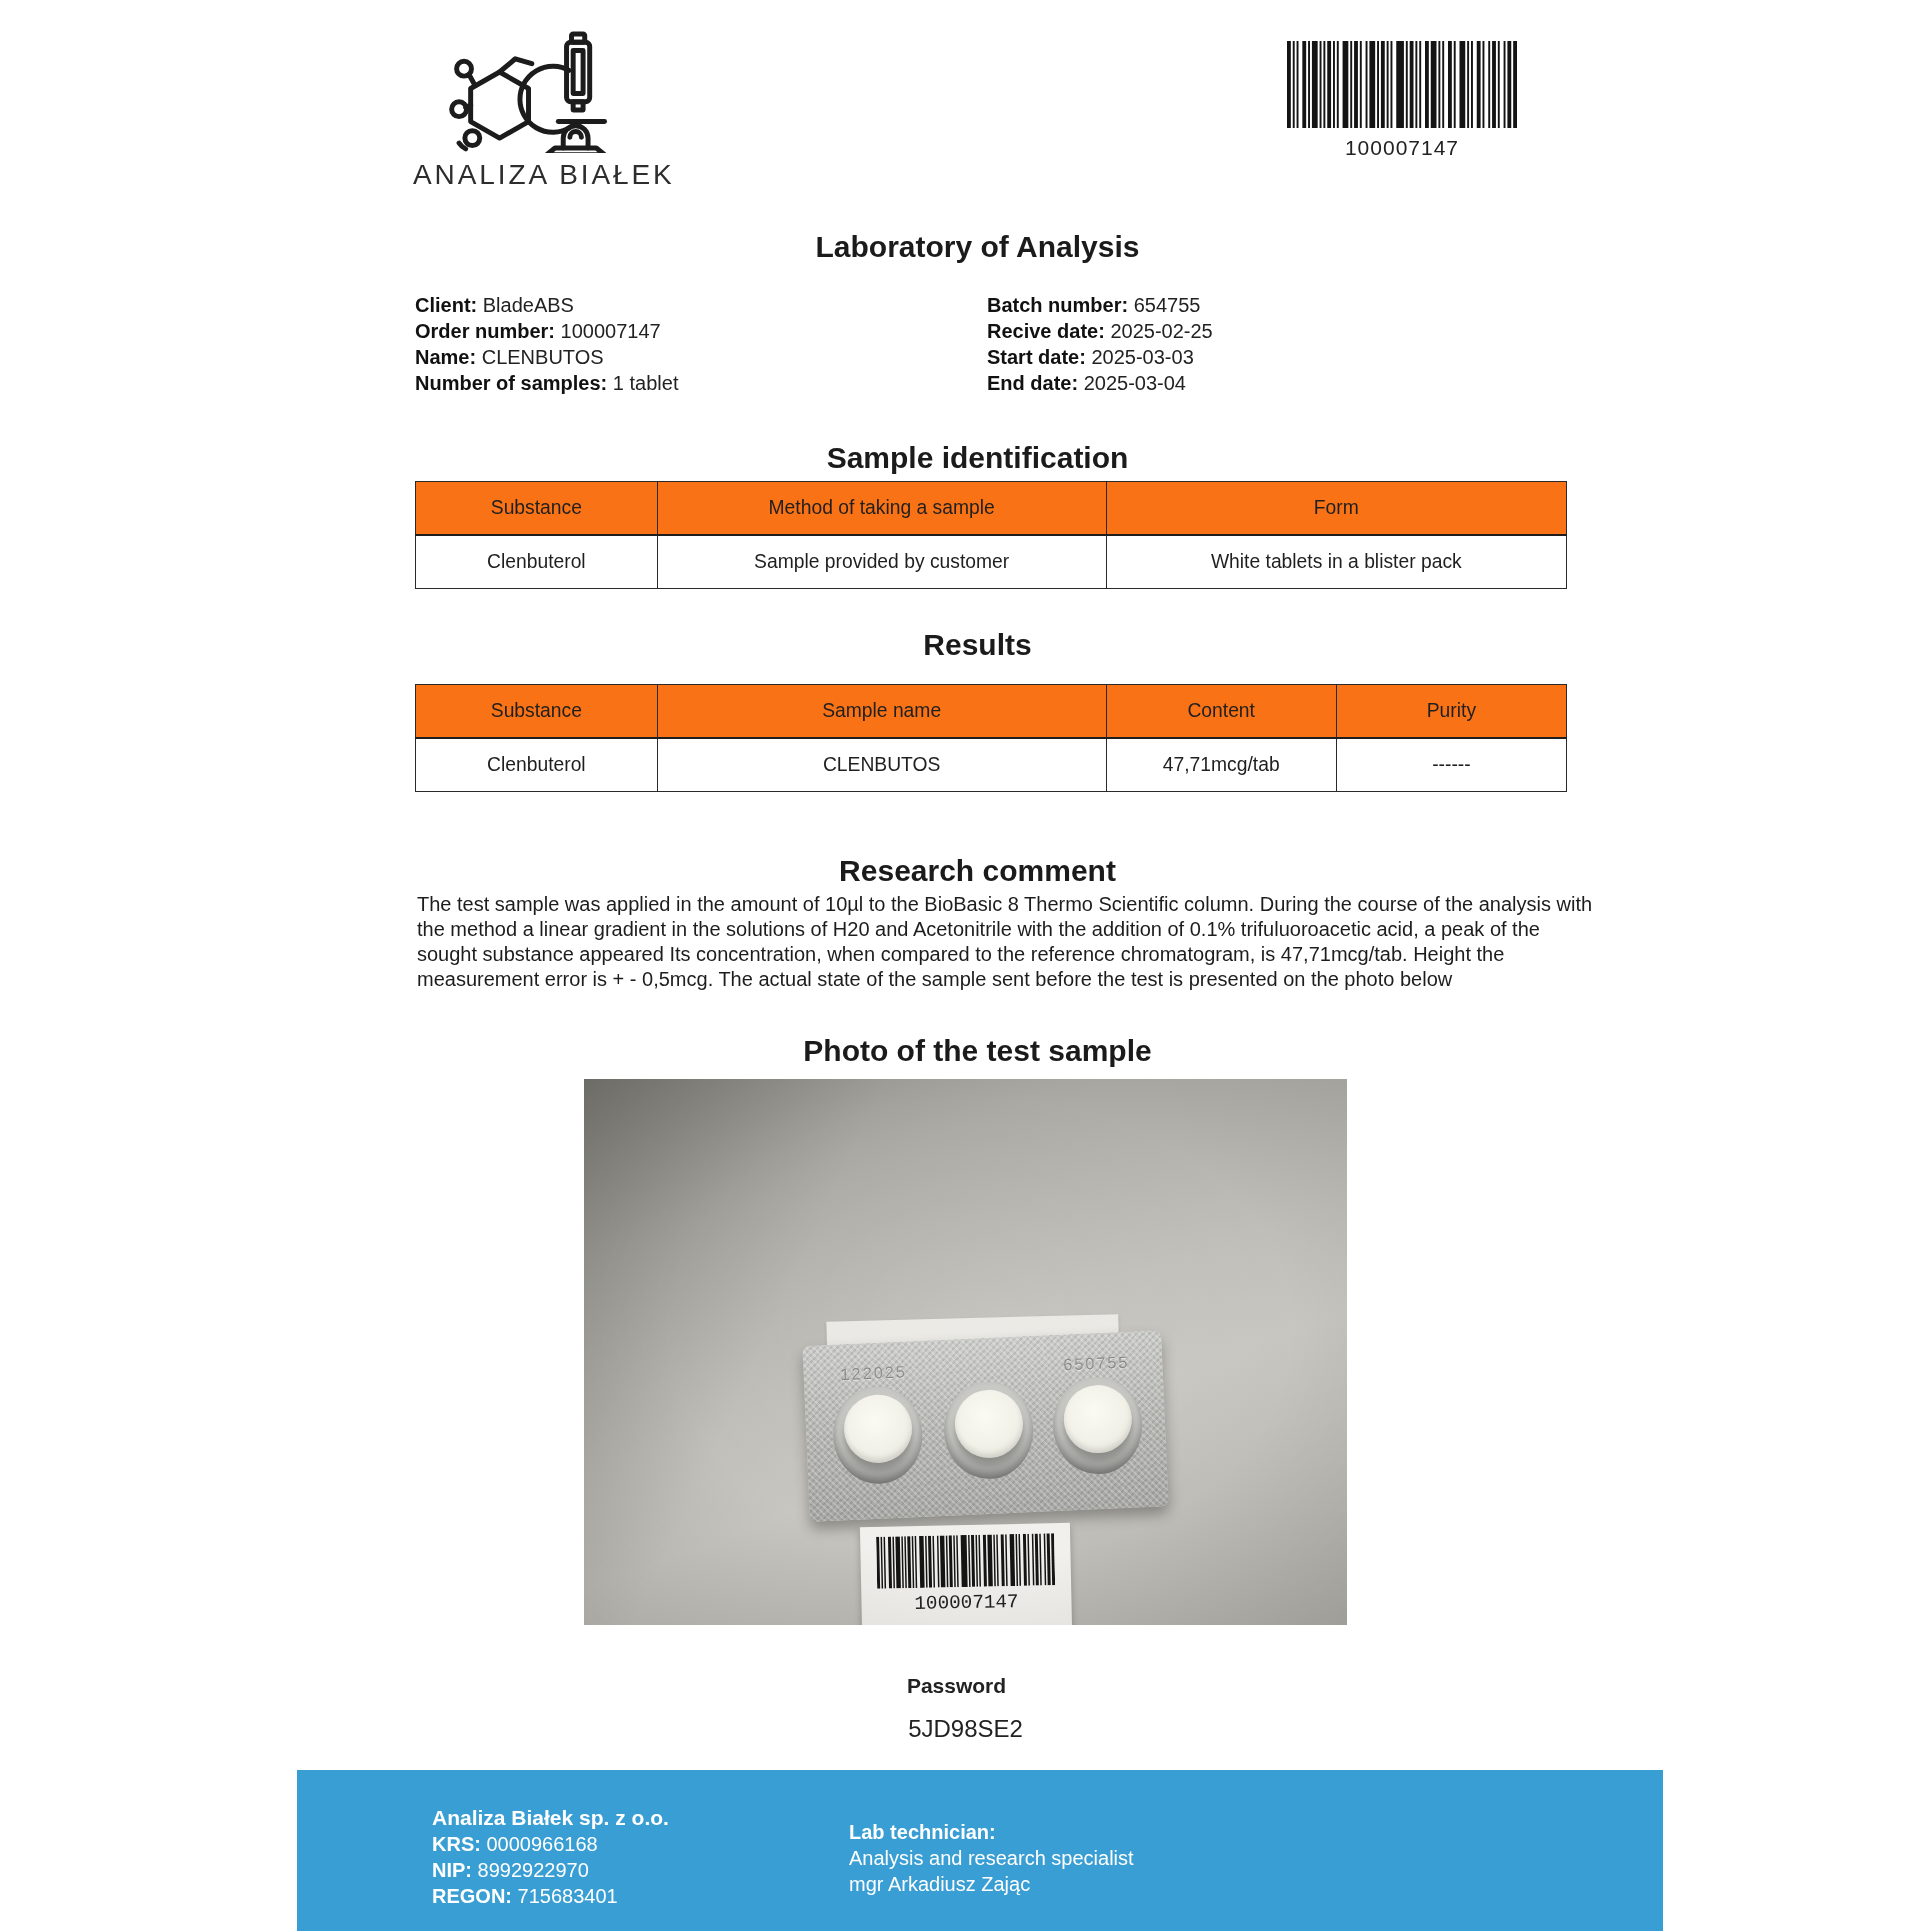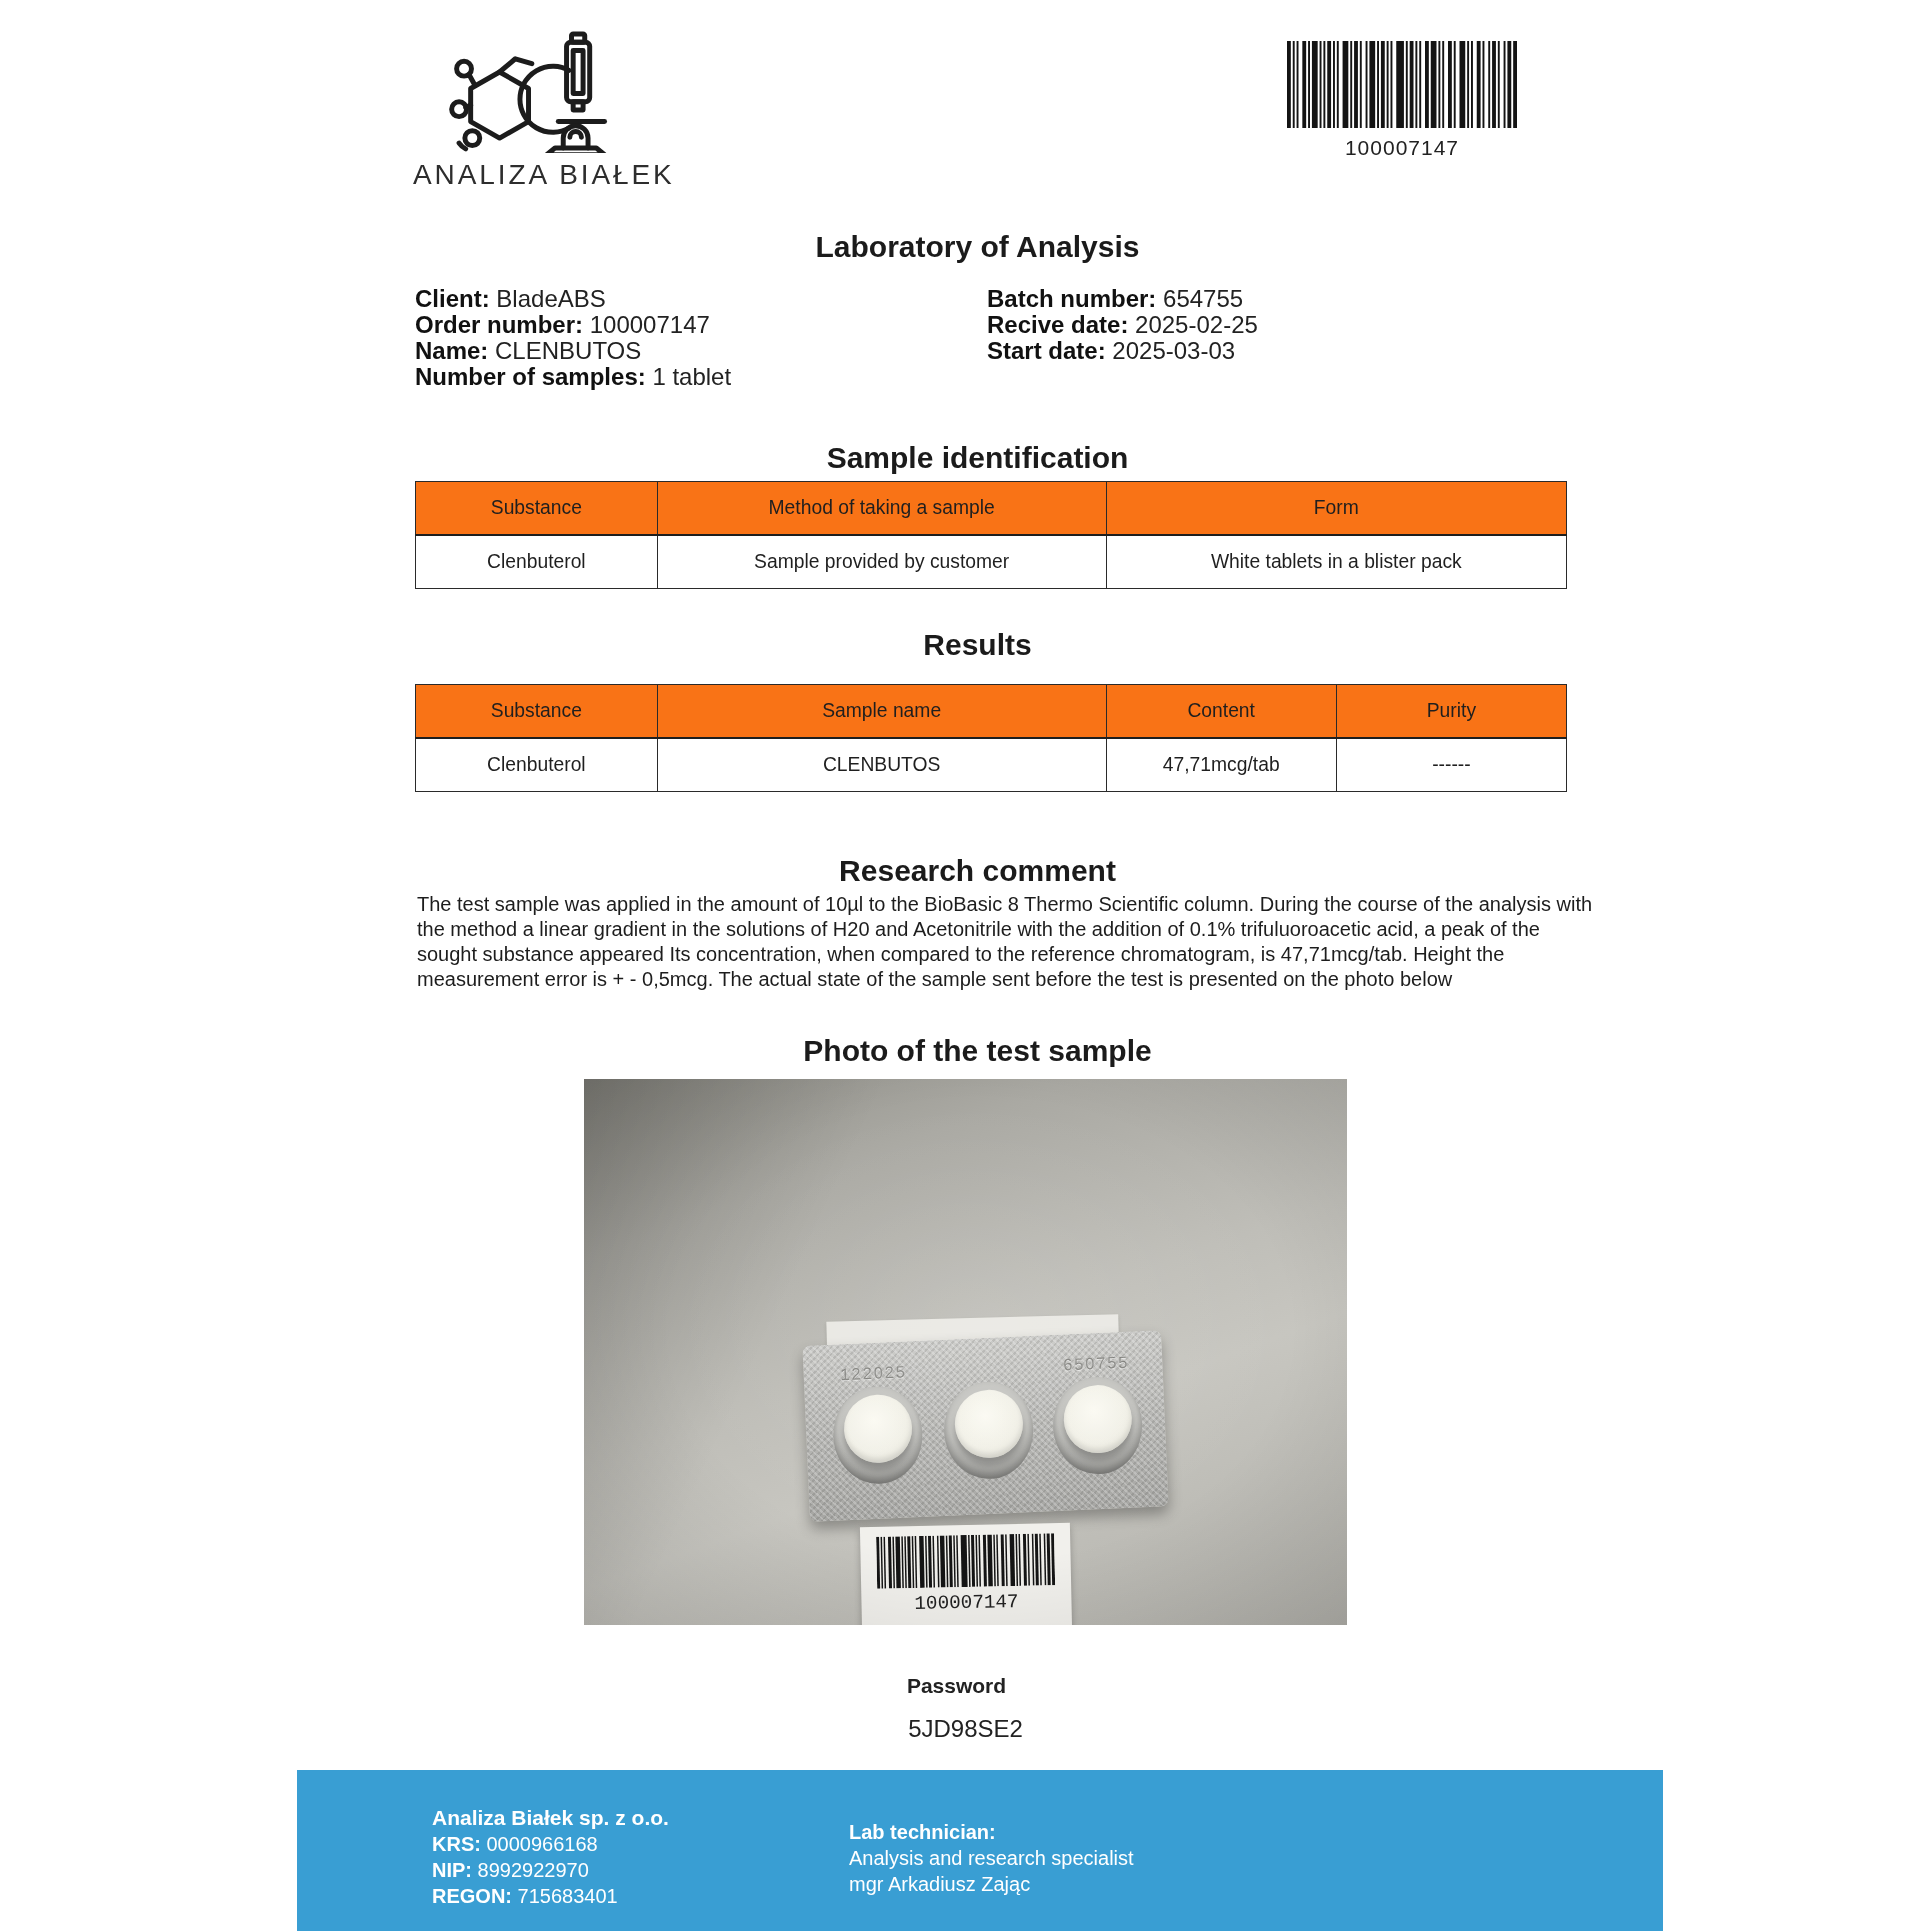--- a/index.html
+++ b/index.html
@@ -13,22 +13,22 @@
 
   .top-barcode{position:absolute;left:1287px;top:41px;width:230px;text-align:center;}
   .top-barcode svg{display:block;width:230px;height:87px;}
   .top-barcode .code{margin-top:7.7px;font-size:21px;color:#222;letter-spacing:1px;}
 
   
   .h-center{position:absolute;left:0;width:1931px;text-align:center;font-weight:bold;
             font-size:30px;color:#1b1b1b;margin:12px;}
 
   
-  .info{position:absolute;left:415px;top:286px;width:1159px;display:grid;
-        grid-template-columns:572px auto;font-size:24px;line-height:26px;}
+  .info{position:absolute;left:415px;top:292px;width:1159px;display:grid;
+        grid-template-columns:572px auto;font-size:20px;line-height:26px;}
   .info b{font-weight:bold;color:#111;}
   .info span{color:#222;}
 
   
   table.doc{position:absolute;left:415px;width:1152px;border-collapse:collapse;
             font-size:19.3px;color:#1f1f1f;table-layout:fixed;}
   table.doc th,table.doc td{border:1.9px solid #2a2a2a;text-align:center;height:52px;
             padding:0 7.7px;font-weight:normal;overflow:hidden;}
   table.doc th{background:#f97316;border-bottom:2.9px solid #1e1e1e;}
   table.doc td{background:#ffffff;}
@@ -180,20 +180,21 @@
     <div>
       <div><b>Client:</b> <span>BladeABS</span></div>
       <div><b>Order number:</b> <span>100007147</span></div>
       <div><b>Name:</b> <span>CLENBUTOS</span></div>
       <div><b>Number of samples:</b> <span>1 tablet</span></div>
     </div>
     <div>
       <div><b>Batch number:</b> <span>654755</span></div>
       <div><b>Recive date:</b> <span>2025-02-25</span></div>
       <div><b>Start date:</b> <span>2025-03-03</span></div>
+      <div><b>End date:</b> <span>2025-03-04</span></div>
     </div>
   </div>
 
   <h2 class="h-center" style="top:429px;">Sample identification</h2>
   <table class="doc" style="top:481px;">
     <colgroup>
         <col style="width:21%">
         <col style="width:39%">
         <col style="width:40%">
       </colgroup>

